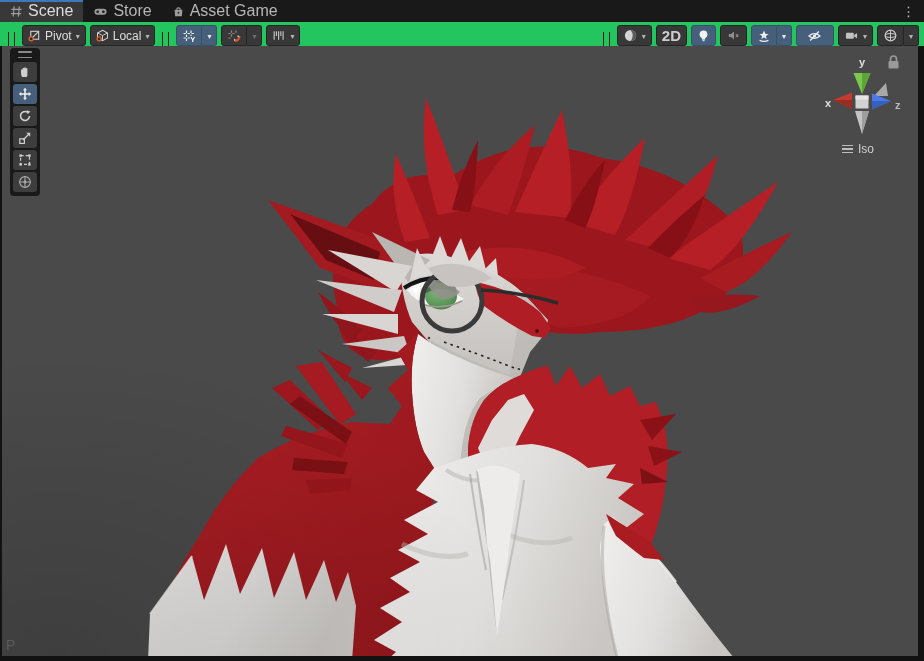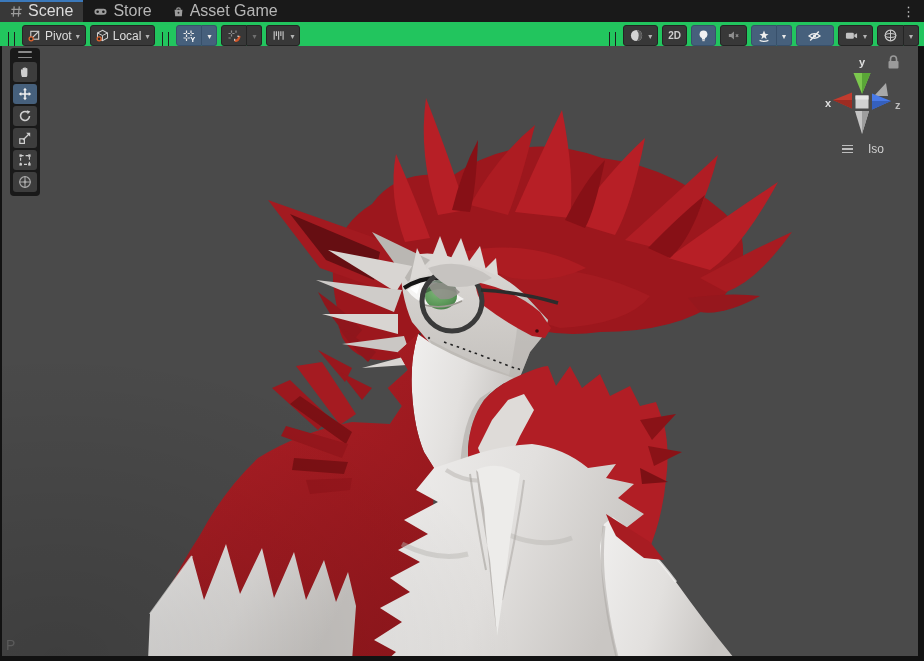--- a/index.html
+++ b/index.html
@@ -20,38 +20,38 @@
   .grip{width:5px;height:14px;border-left:1px solid #1e1e1e;border-right:1px solid #1e1e1e;margin:0 5px;}
   .btn{height:19px;background:#383838;border:1px solid #242424;border-radius:3px;display:flex;align-items:center;gap:4px;
        padding:0 5px;color:#dcdcdc;font-size:12px;margin:0 2px;}
   .btn .caret{font-size:8px;color:#b4b4b4;line-height:1;transform:translateY(0.5px);}
   .split{display:flex;margin:0 2px;}
   .split .seg{margin:0;border-radius:3px 0 0 3px;}
   .split .seg2{margin:0;border-radius:0 3px 3px 0;border-left:none;width:14px;justify-content:center;padding:0;}
   .btn.blue{background:#46607c;border-color:#38506b;color:#f0f0f0;}
   .btn.blue .caret{color:#e9e9e9;}
   .caret.dim{color:#6f6f6f;}
-  .lbl2d{font-size:10px;font-weight:bold;color:#cdcdcd;}
+  .lbl2d{font-size:15px;font-weight:bold;color:#cdcdcd;}
   .spacer{flex:1;}
   
   .viewport{position:absolute;top:46px;left:2px;right:6px;bottom:5px;background:#4a4a4a;overflow:hidden;}
   .scene-svg{position:absolute;left:0;top:0;width:100%;height:100%;display:block;}
   .watermark{position:absolute;left:4px;bottom:3px;font-size:14px;color:#5b5b5b;}
   
   .palette{position:absolute;top:2px;left:8px;width:30px;background:#191919;border-radius:4px;
            display:flex;flex-direction:column;align-items:center;padding:3px 0 4px;gap:2px;}
   .pal-grip{width:14px;height:7px;display:flex;flex-direction:column;justify-content:space-between;margin-bottom:2px;}
   .pal-grip i{display:block;height:1.5px;background:#8a8a8a;border-radius:1px;}
   .tool{width:24px;height:20px;background:#3d3d3d;border-radius:3px;display:flex;align-items:center;justify-content:center;}
   .tool.selected{background:#46607c;}
   .tool svg{display:block;}
   
   .gizmo{position:absolute;top:4px;right:12px;width:84px;height:110px;}
   .gizmo svg{display:block;}
-  .iso-row{position:absolute;left:20px;top:92px;display:flex;align-items:center;gap:15px;color:#cfcfcf;font-size:12px;}
+  .iso-row{position:absolute;left:20px;top:92px;display:flex;align-items:center;gap:5px;color:#cfcfcf;font-size:12px;}
   .iso-lines{width:11px;height:8px;display:flex;flex-direction:column;justify-content:space-between;}
   .iso-lines i{display:block;height:1.4px;background:#bdbdbd;}
   svg text{font-family:"Liberation Sans", sans-serif;}
 </style>
 </head>
 <body>
 
 <div class="tabbar">
   <div class="tab active">
     <svg width="13" height="13" viewBox="0 0 14 14">

